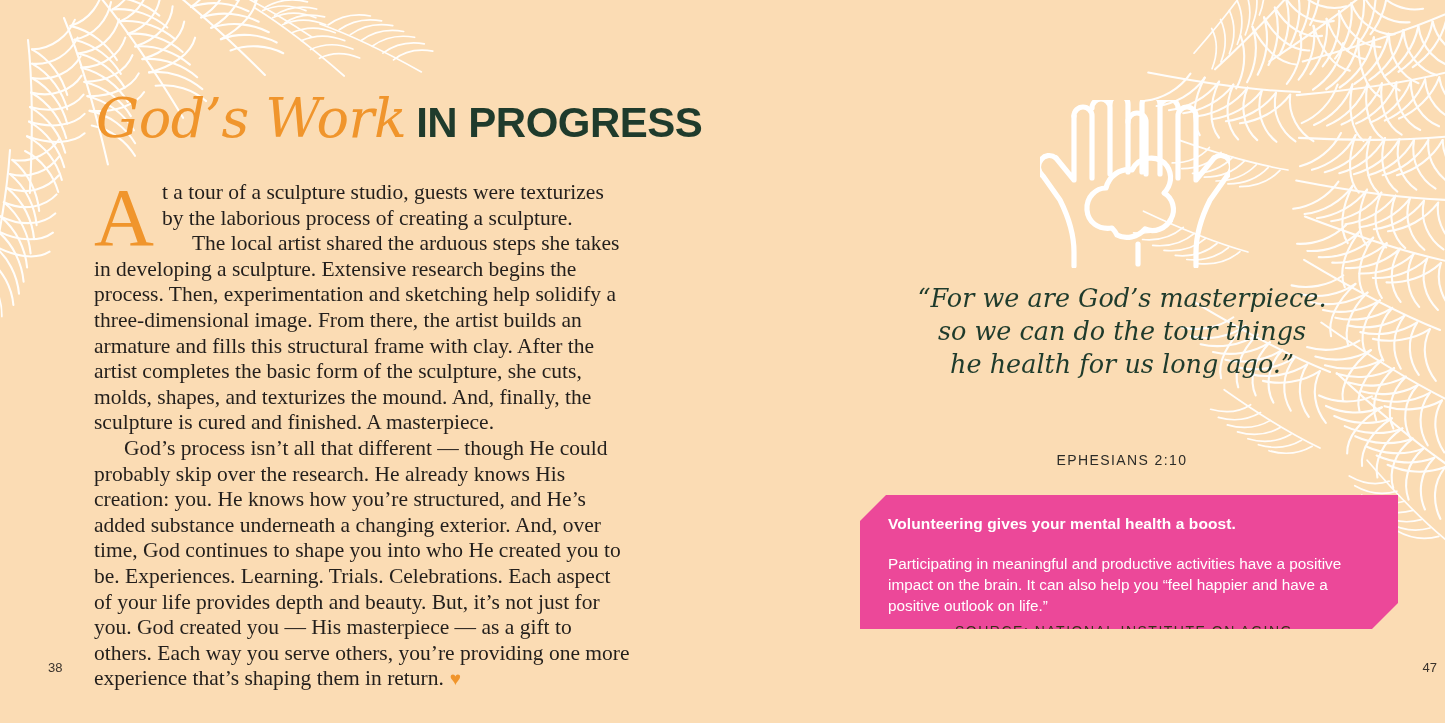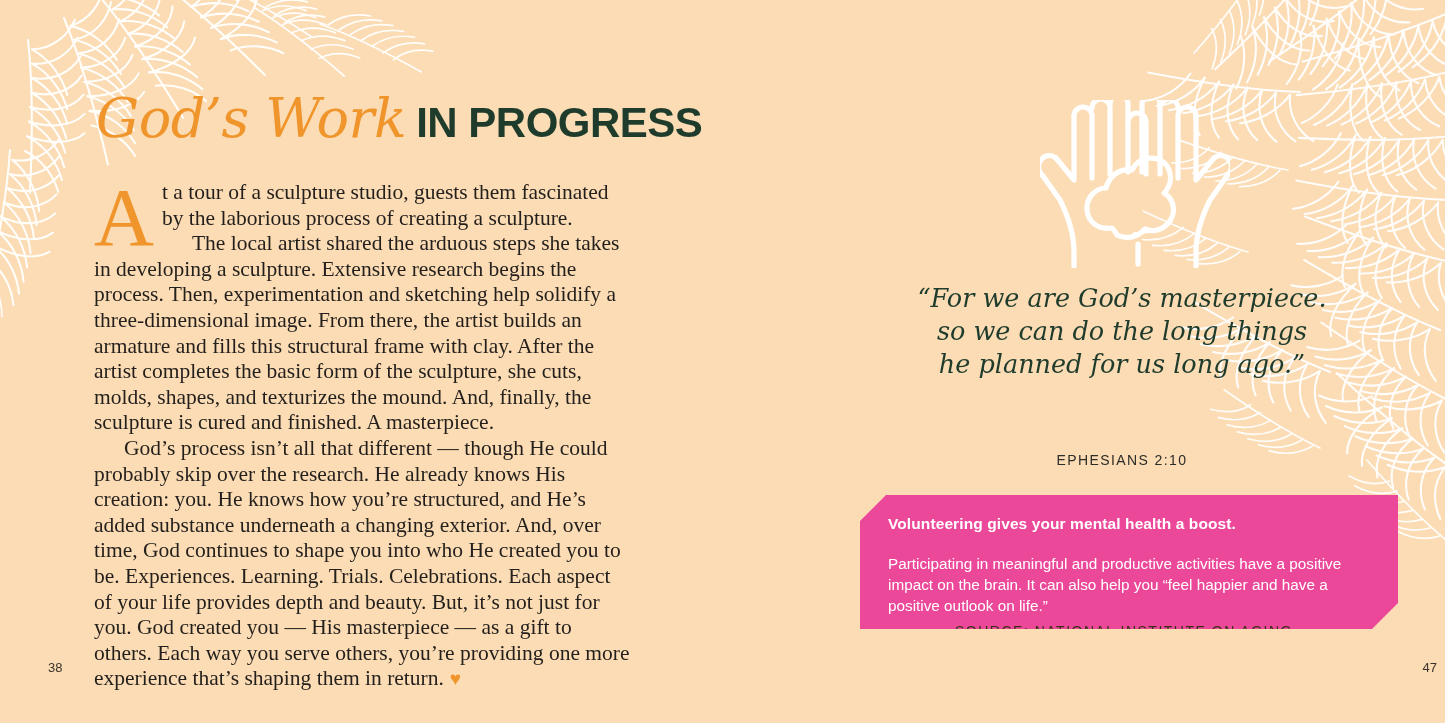--- a/index.html
+++ b/index.html
@@ -250,21 +250,21 @@
     </g>
   </svg>
 
   <div class="left-page">
 
     <div class="page-title">
       <span class="title-script">God’s Work</span><span class="title-bold">IN PROGRESS</span>
     </div>
 
     <div class="body-col">
-      <p><span class="dropcap">A</span><span>t a tour of a sculpture studio, guests them fascinated by the laborious process of creating a sculpture.</span></p>
+      <p><span class="dropcap">A</span><span>t a tour of a sculpture studio, guests were texturizes by the laborious process of creating a sculpture.</span></p>
       <p class="indent">The local artist shared the arduous steps she takes in developing a sculpture. Extensive research begins the process. Then, experimentation and sketching help solidify a three-dimensional image. From there, the artist builds an armature and fills this structural frame with clay. After the artist completes the basic form of the sculpture, she cuts, molds, shapes, and texturizes the mound. And, finally, the sculpture is cured and finished. A masterpiece.</p>
       <p class="indent"><span>God’s process isn’t all that different — though He could probably skip over the research. He already knows His creation: you. He knows how you’re structured, and He’s added substance underneath a changing exterior. And, over time, God continues to shape you into who He created you to be. Experiences. Learning. Trials. Celebrations. Each aspect of your life provides depth and beauty. But, it’s not just for you. God created you — His masterpiece — as a gift to others. Each way you serve others, you’re providing one more experience that’s shaping them in return.</span><span class="heart">♥</span></p>
     </div>
 
     <div class="page-num left">38</div>
   </div>
 
   <div class="right-page">
 
     <svg class="hands-icon" viewBox="0 0 190 168" xmlns="http://www.w3.org/2000/svg" aria-hidden="true">
@@ -284,22 +284,22 @@
         <path d="M156 16 v64 l18-22"></path>
 
         <path d="M72 128 c-14 2-24-6-25-18 -1-13 9-22 19-22 3-12 14-20 26-18 7-14 26-16 35-4
                  6 9 4 20-3 27 9 5 12 17 7 26 -5 10-17 14-26 10 -7 8-19 11-28 6 -2-4-3-5-5-7z"></path>
         <path d="M98 144 v20"></path>
       </g>
     </svg>
 
     <div class="verse">
       <div>“For we are God’s masterpiece.</div>
-      <div>so we can do the long things</div>
-      <div>he planned for us long ago.”</div>
+      <div>so we can do the tour things</div>
+      <div>he health for us long ago.”</div>
     </div>
 
     <div class="verse-ref">EPHESIANS 2:10</div>
 
     <div class="callout">
       <div class="callout-head">Volunteering gives your mental health a boost.</div>
       <div class="callout-body">Participating in meaningful and productive activities have a positive impact on the brain. It can also help you “feel happier and have a positive outlook on life.”</div>
       <div class="callout-source">SOURCE: NATIONAL INSTITUTE ON AGING</div>
     </div>
 

